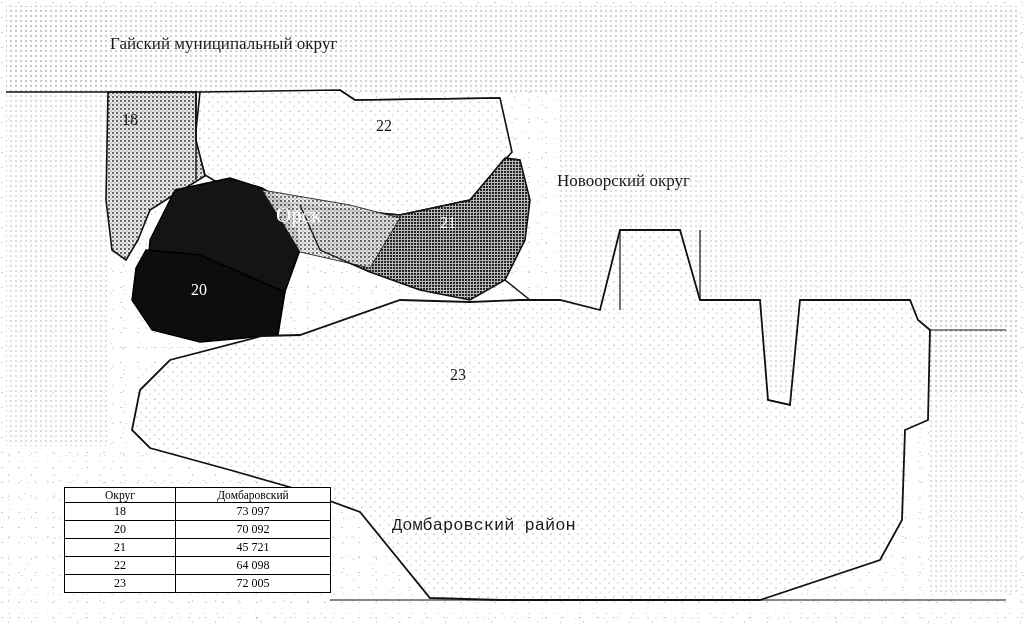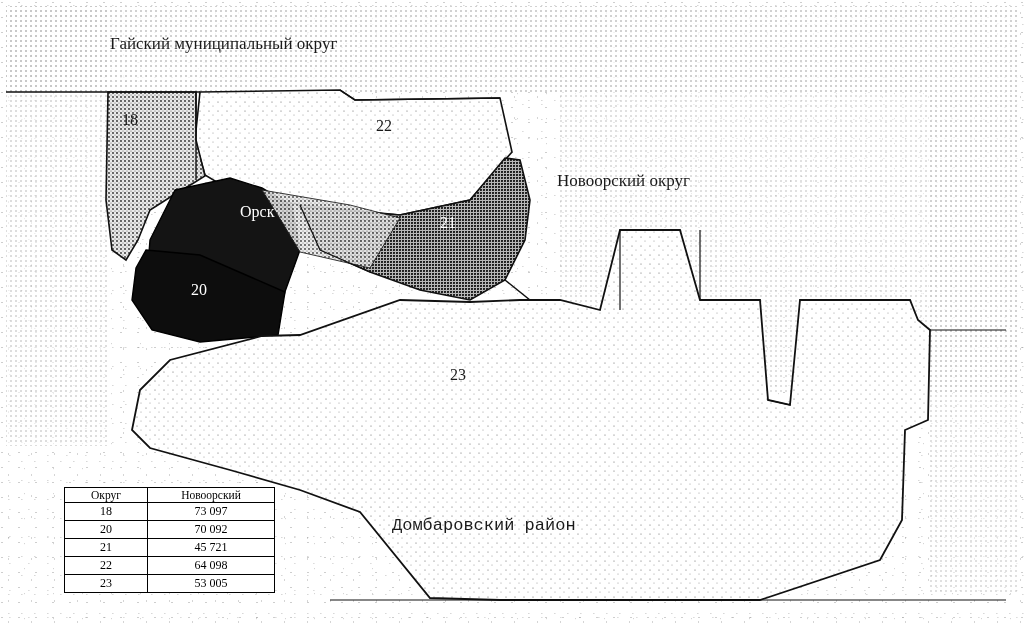--- a/index.html
+++ b/index.html
@@ -44,35 +44,36 @@
   .district-name {
     font-size: 17px;
   }
   .zone-num {
     font-size: 16px;
   }
   .zone-num.light {
     color: #ffffff;
   }
   .city-label {
-    font-size: 16px;
+    font-size: 21px;
     color: #ffffff;
+    margin-left: 36px;
   }
   
   .legend {
     position: absolute;
     left: 64px;
     top: 487px;
     border-collapse: collapse;
     background: #ffffff;
     font-size: 12px;
   }
   .legend th, .legend td {
     border: 1px solid #000;
-    padding: 1px 8px;
+    padding: 1px 22px;
     text-align: center;
     font-weight: normal;
   }
   .legend th {
     font-size: 11.5px;
   }
   .legend td.col-okrug { width: 66px; }
   .legend td.col-num { width: 110px; }
   .frame {
     position: absolute;
@@ -158,21 +159,21 @@
   <div class="label zone-num light" style="left:440px; top:214px;">21</div>
   <div class="label zone-num light" style="left:191px; top:281px;">20</div>
   <div class="label zone-num" style="left:450px; top:366px;">23</div>
 
   <div class="label city-label" style="left:240px; top:203px;">Орск</div>
 
   <table class="legend">
     <thead>
       <tr>
         <th class="col-okrug">Округ</th>
-        <th class="col-num">Новоорский</th>
+        <th class="col-num">Домбаровский</th>
       </tr>
     </thead>
     <tbody>
       <tr>
         <td class="col-okrug">18</td>
         <td class="col-num">73 097</td>
       </tr>
       <tr>
         <td class="col-okrug">20</td>
         <td class="col-num">70 092</td>
@@ -180,19 +181,19 @@
       <tr>
         <td class="col-okrug">21</td>
         <td class="col-num">45 721</td>
       </tr>
       <tr>
         <td class="col-okrug">22</td>
         <td class="col-num">64 098</td>
       </tr>
       <tr>
         <td class="col-okrug">23</td>
-        <td class="col-num">53 005</td>
+        <td class="col-num">72 005</td>
       </tr>
     </tbody>
   </table>
 
   <div class="frame"></div>
 </div>
 
 </body></html>

